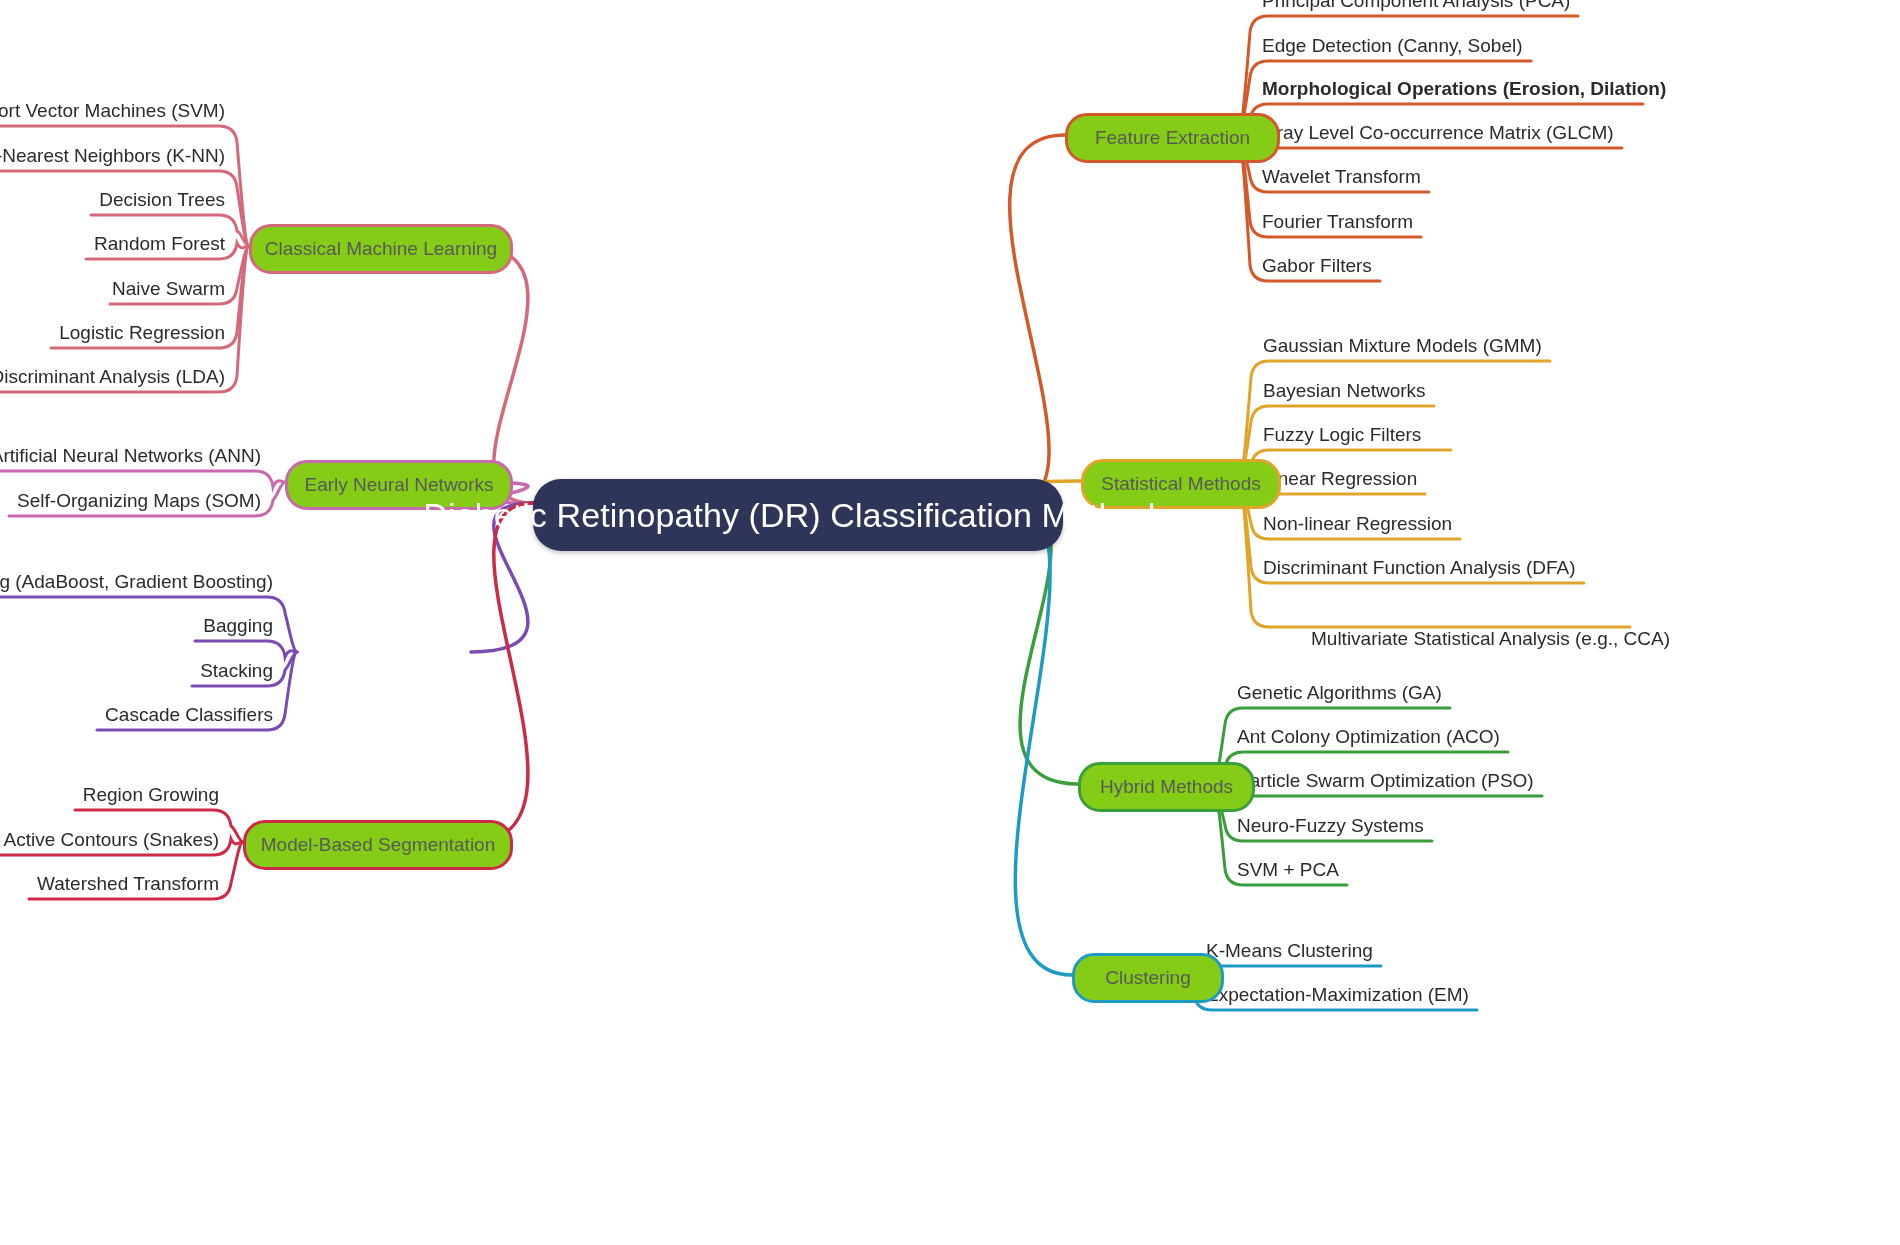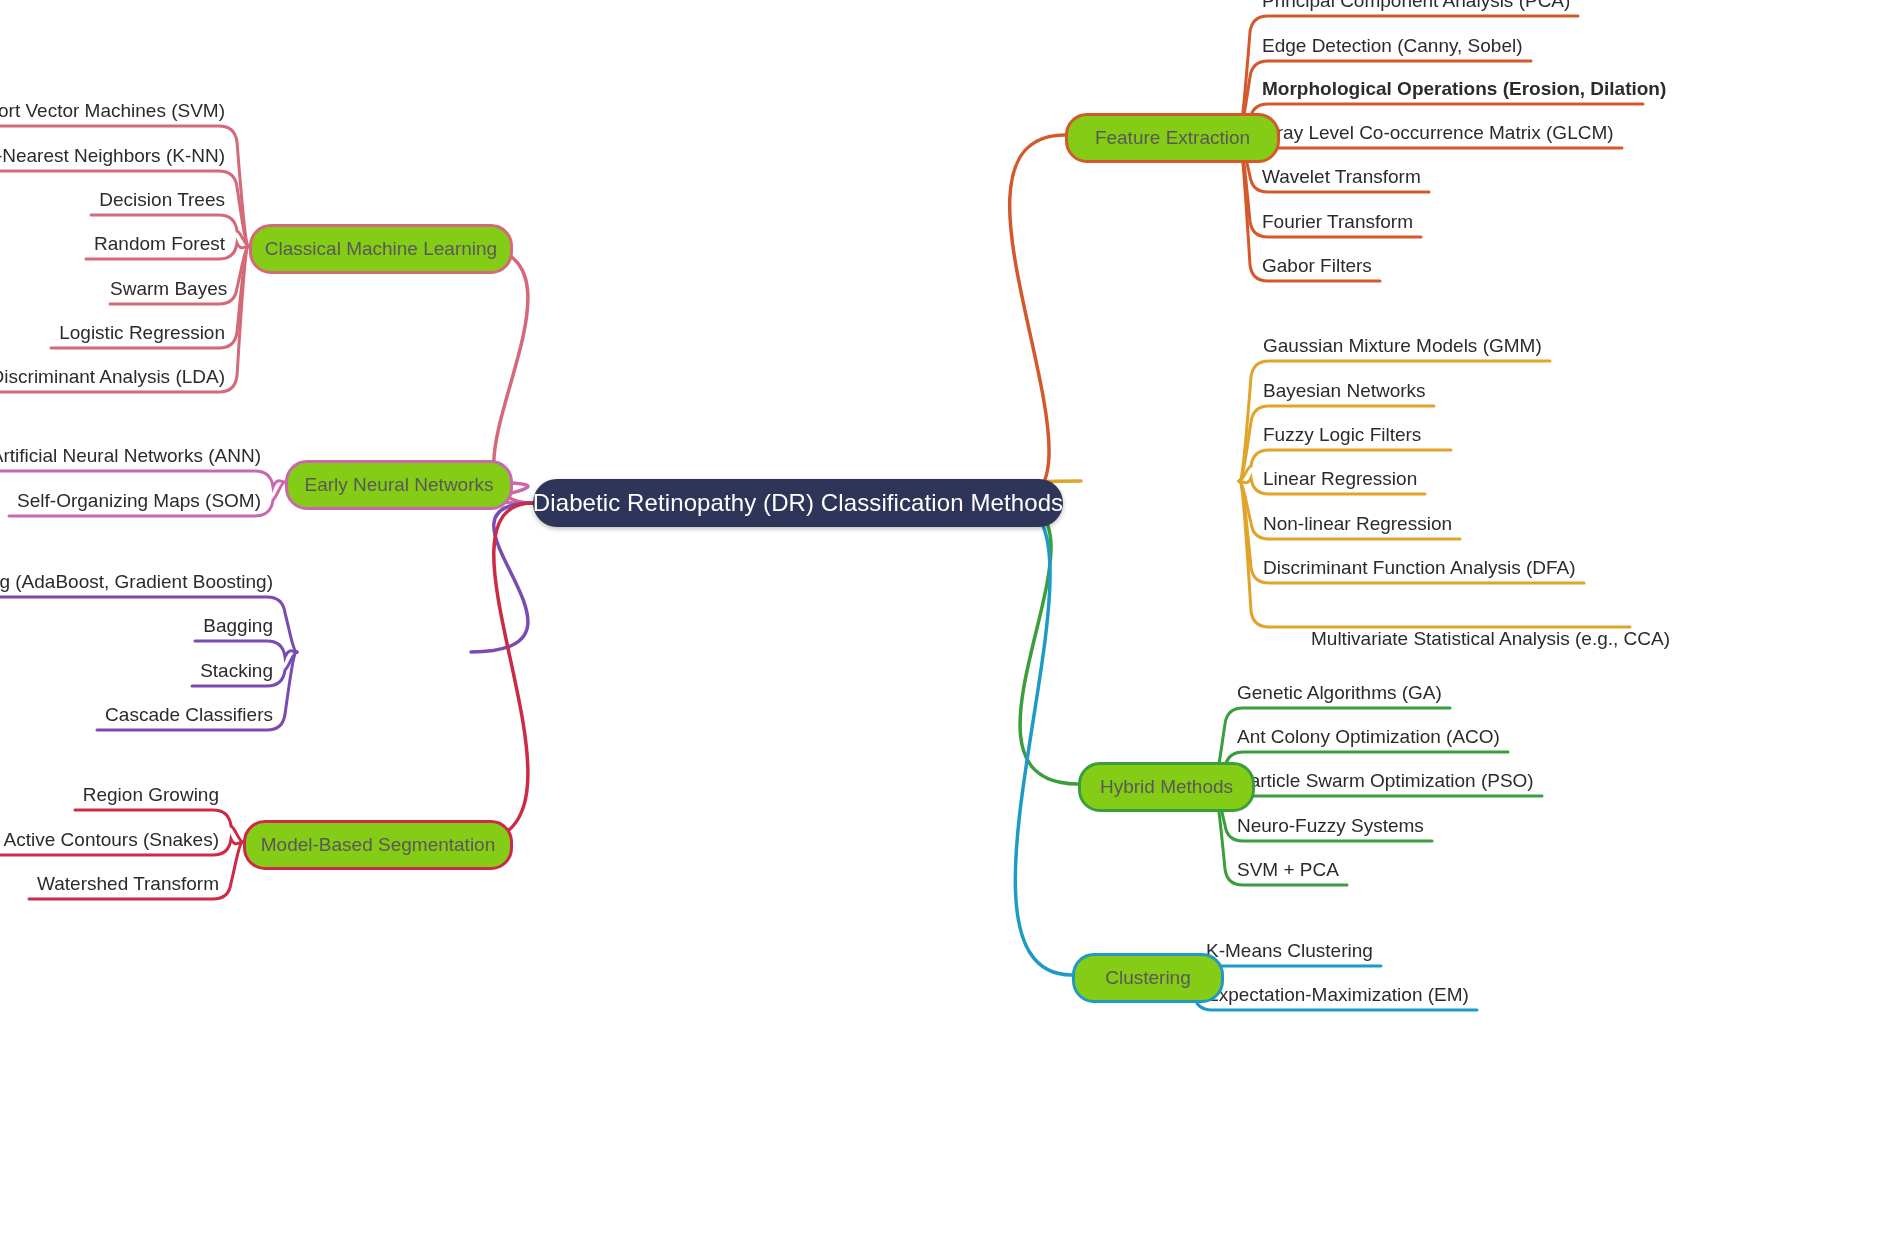--- a/index.html
+++ b/index.html
@@ -11,24 +11,24 @@
   #wires{position:absolute;left:0;top:0;width:1900px;height:1245px;pointer-events:none;}
 
   
   .root-node{
     position:absolute;
     display:flex;align-items:center;justify-content:center;
     background:#2e3558;
     border-radius:28px;
     box-shadow:0 2px 5px rgba(0,0,0,.25);
     color:#ffffff;
-    font-size:24px;
+    font-size:34px;
     letter-spacing:.1px;
     white-space:nowrap;
-    padding:0 26px;
+    padding:12px 26px;
     z-index:5;
   }
 
   
   .branch-node{
     position:absolute;
     display:flex;align-items:center;justify-content:center;
     background:#84cc16;
     border:3px solid #888;
     border-radius:22px;
@@ -111,20 +111,23 @@
     <div class="branch-node" style="left: 1065px; top: 113px; width: 173px; height: 44px; border-color: rgb(212, 89, 42);">
       <span>Feature Extraction</span>
     </div>
     <div class="leaf right" style="top: -10px; left: 1262px;">Principal Component Analysis (PCA)</div>
     <div class="leaf right" style="top: 35px; left: 1262px;">Edge Detection (Canny, Sobel)</div>
     <div class="leaf right" style="top: 78px; left: 1262px; font-weight: bold;">Morphological Operations (Erosion, Dilation)</div>
     <div class="leaf right" style="top: 122px; left: 1262px;">Gray Level Co-occurrence Matrix (GLCM)</div>
     <div class="leaf right" style="top: 166px; left: 1262px;">Wavelet Transform</div>
     <div class="leaf right" style="top: 211px; left: 1262px;">Fourier Transform</div>
     <div class="leaf right" style="top: 255px; left: 1262px;">Gabor Filters</div>
+    <div class="branch-node" style="left: 1081px; top: 459px; width: 158px; height: 44px; border-color: rgb(224, 164, 43);">
+      <span>Statistical Methods</span>
+    </div>
     <div class="leaf right" style="top: 335px; left: 1263px;">Gaussian Mixture Models (GMM)</div>
     <div class="leaf right" style="top: 380px; left: 1263px;">Bayesian Networks</div>
     <div class="leaf right" style="top: 424px; left: 1263px;">Fuzzy Logic Filters</div>
     <div class="leaf right" style="top: 468px; left: 1263px;">Linear Regression</div>
     <div class="leaf right" style="top: 513px; left: 1263px;">Non-linear Regression</div>
     <div class="leaf right" style="top: 557px; left: 1263px;">Discriminant Function Analysis (DFA)</div>
     <div class="leaf right" style="top: 628px; left: 1263px; margin-left: 48px;">Multivariate Statistical Analysis (e.g., CCA)</div>
     <div class="branch-node" style="left: 1078px; top: 762px; width: 135px; height: 44px; border-color: rgb(58, 158, 60);">
       <span>Hybrid Methods</span>
     </div>
@@ -138,21 +141,21 @@
     </div>
     <div class="leaf right" style="top: 940px; left: 1206px; text-align: right;">K-Means Clustering</div>
     <div class="leaf right" style="top: 984px; left: 1206px;">Expectation-Maximization (EM)</div>
     <div class="branch-node" style="left: 249px; top: 224px; width: 222px; height: 44px; border-color: rgb(212, 105, 122);">
       <span>Classical Machine Learning</span>
     </div>
     <div class="leaf left" style="top: 100px; left: -54px; width: 279px;">Support Vector Machines (SVM)</div>
     <div class="leaf left" style="top: 145px; left: -25px; width: 250px;">K-Nearest Neighbors (K-NN)</div>
     <div class="leaf left" style="top: 189px; left: 91px; width: 134px;">Decision Trees</div>
     <div class="leaf left" style="top: 233px; left: 86px; width: 139px;">Random Forest</div>
-    <div class="leaf left" style="top: 278px; left: 110px; width: 115px;">Swarm Bayes</div>
+    <div class="leaf left" style="top: 278px; left: 110px; width: 115px;">Naive Swarm</div>
     <div class="leaf left" style="top: 322px; left: 51px; width: 174px;">Logistic Regression</div>
     <div class="leaf left" style="top: 366px; left: -65px; width: 290px;">inear Discriminant Analysis (LDA)</div>
     <div class="branch-node" style="left: 285px; top: 460px; width: 186px; height: 44px; border-color: rgb(201, 104, 173);">
       <span>Early Neural Networks</span>
     </div>
     <div class="leaf left" style="top: 445px; left: -17px; width: 278px;">Artificial Neural Networks (ANN)</div>
     <div class="leaf left" style="top: 490px; left: 9px; width: 252px;">Self-Organizing Maps (SOM)</div>
     <div class="leaf left" style="top: 571px; left: -72px; width: 345px;">Boosting (AdaBoost, Gradient Boosting)</div>
     <div class="leaf left" style="top: 615px; left: 195px; width: 78px;">Bagging</div>
     <div class="leaf left" style="top: 660px; left: 192px; width: 81px;">Stacking</div>

